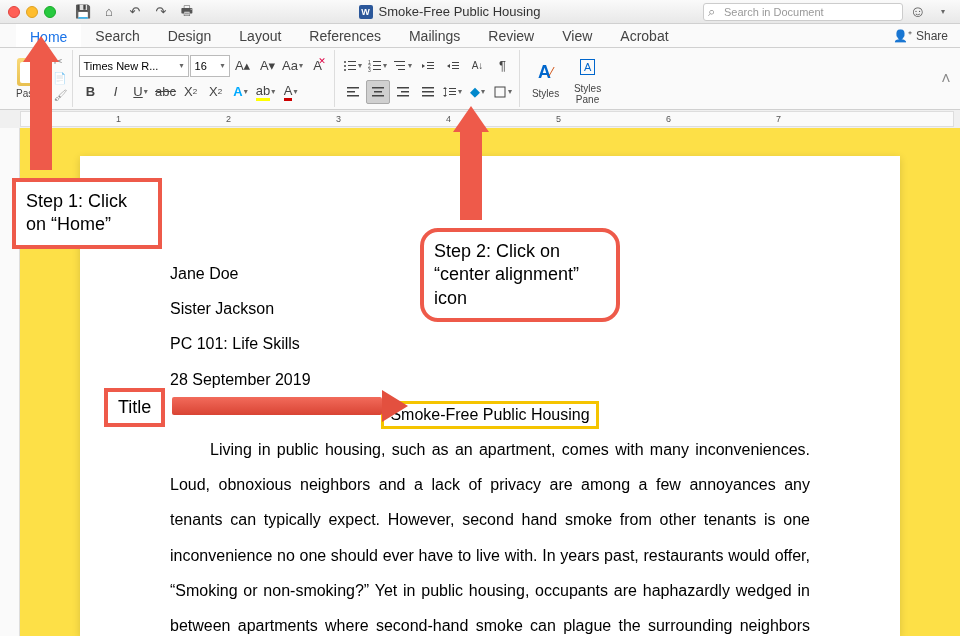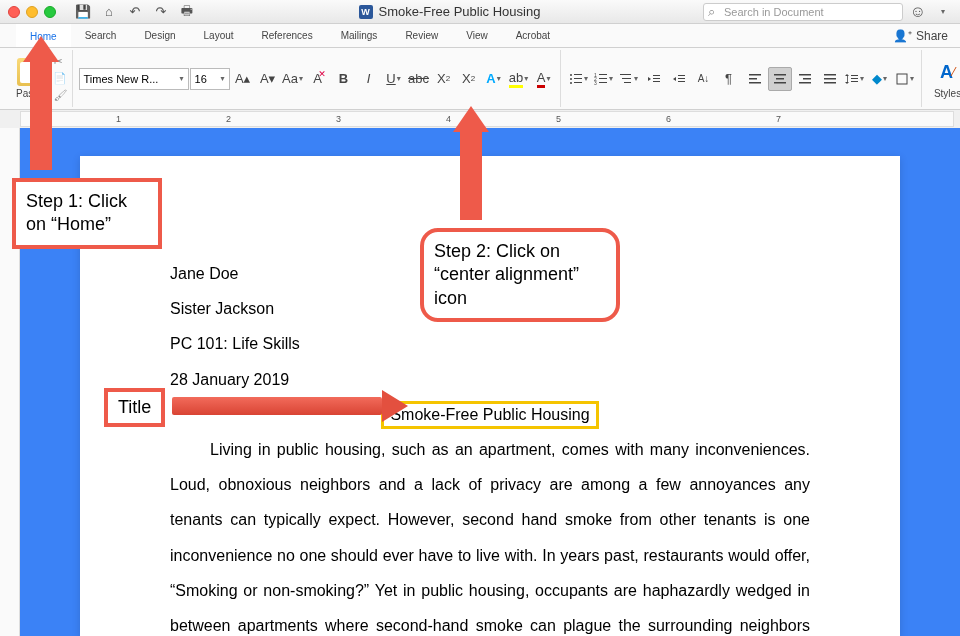--- a/index.html
+++ b/index.html
@@ -14,28 +14,28 @@
 .tb-icons { display:flex; gap:8px; margin-left:12px; }
 .tb-ic { width:18px; height:18px; display:flex; align-items:center; justify-content:center; color:#555; font-size:13px; }
 .tb-center { flex:1; display:flex; justify-content:center; align-items:center; gap:6px; font-size:13px; color:#333; }
 .word-icon { width:14px; height:14px; background:#2b579a; border-radius:2px; display:inline-flex; align-items:center; justify-content:center; color:#fff; font-size:9px; font-weight:bold; }
 .search-box { width:200px; height:18px; border:1px solid #ccc; border-radius:3px; background:#fff; font-size:11px; padding:0 6px 0 20px; color:#999; position:relative; display:flex; align-items:center; }
 .search-box::before { content:"⌕"; position:absolute; left:4px; color:#888; font-size:13px; }
 .smile-ic { width:18px; height:18px; display:flex; align-items:center; justify-content:center; color:#555; }
 
 
 .menubar { height:24px; background:#fafafa; display:flex; align-items:center; border-bottom:1px solid #d0d0d0; padding-left:16px; }
-.menu-tab { padding:0 14px; height:100%; display:flex; align-items:center; font-size:10px; color:#444; cursor:pointer; }
+.menu-tab { padding:0 14px; height:100%; display:flex; align-items:center; font-size:14px; color:#444; cursor:pointer; }
 .menu-tab.active { background:#fff; color:#1a73e8; border-top:2px solid transparent; position:relative; }
 .menu-spacer { flex:1; }
 .share-btn { padding:0 12px; font-size:12px; color:#444; display:flex; align-items:center; gap:4px; }
 
 
 .ribbon { height:62px; background:#fafafa; border-bottom:1px solid #d0d0d0; display:flex; align-items:center; padding:2px 6px; gap:2px; }
-.rgroup { display:flex; flex-direction:row; gap:2px; padding:0 4px; border-right:1px solid #ddd; height:100%; justify-content:center; }
+.rgroup { display:flex; flex-direction:column; gap:2px; padding:0 4px; border-right:1px solid #ddd; height:100%; justify-content:center; }
 .rgroup.single { flex-direction:row; align-items:center; }
 .rrow { display:flex; gap:1px; align-items:center; }
 .rbtn { min-width:24px; height:24px; display:flex; align-items:center; justify-content:center; font-size:13px; color:#444; border:1px solid transparent; cursor:pointer; background:transparent; border-radius:2px; }
 .rbtn.active { background:#d0d0d0; border-color:#aaa; }
 .rbtn svg { width:14px; height:14px; }
 .font-sel { width:110px; height:22px; border:1px solid #bbb; background:#fff; font-size:11px; padding:0 4px; display:flex; align-items:center; justify-content:space-between; }
 .size-sel { width:40px; height:22px; border:1px solid #bbb; background:#fff; font-size:11px; padding:0 4px; display:flex; align-items:center; justify-content:space-between; }
 .paste-btn { display:flex; flex-direction:column; align-items:center; gap:2px; padding:2px 6px; }
 .paste-ic { width:24px; height:28px; background:linear-gradient(#f9d978,#e8c050); border-radius:3px; position:relative; }
 .paste-ic::after { content:""; position:absolute; top:4px; left:3px; right:3px; bottom:3px; background:#fff; border-radius:2px; }
@@ -47,21 +47,21 @@
 .big-btn-lbl { font-size:10px; color:#444; text-align:center; line-height:1.1; }
 .ribbon-caret { width:16px; text-align:center; color:#888; cursor:pointer; margin-left:auto; }
 
 
 .ruler-row { height:18px; background:#f0f0f0; display:flex; align-items:center; position:relative; font-size:8px; color:#666; }
 .ruler-v { width:20px; background:#f0f0f0; }
 .ruler-h { flex:1; position:relative; background:#fafafa; border:1px solid #ddd; height:16px; margin-right:6px; }
 .ruler-h .tick { position:absolute; top:2px; font-size:9px; color:#555; }
 
 
-.doc-area { position:absolute; top:128px; left:0; right:0; bottom:0; background:#3b82f6; overflow:hidden; display:flex; }
+.doc-area { position:absolute; top:128px; left:0; right:0; bottom:0; background:#fde047; overflow:hidden; display:flex; }
 .vruler { width:20px; background:#fafafa; border-right:1px solid #ddd; }
 .page-wrap { flex:1; display:flex; justify-content:center; padding-top:28px; }
 .page { width:820px; background:#fff; box-shadow:0 2px 8px rgba(0,0,0,0.15); padding:100px 90px 20px 90px; font-family:"Times New Roman",serif; font-size:16px; color:#000; line-height:2.2; }
 .page p { margin:0; }
 .doc-title-line { text-align:center; }
 .doc-title-text { border:3px solid #f5c400; padding:0 6px; display:inline-block; line-height:1.4; }
 .body-para { text-align:justify; text-indent:40px; }
 
 
 .annot { position:absolute; background:#fff; border:4px solid #ee5a4a; padding:8px 10px; font-size:18px; color:#000; line-height:1.3; z-index:50; font-family:Arial,sans-serif; }
@@ -314,21 +314,21 @@
   </div>
 </div>
 
 <div class="doc-area">
   <div class="vruler"></div>
   <div class="page-wrap">
     <div class="page">
       <p>Jane Doe</p>
       <p>Sister Jackson</p>
       <p>PC 101: Life Skills</p>
-      <p>28 January 2019</p>
+      <p>28 September 2019</p>
       <p class="doc-title-line">
         <span class="doc-title-text">Smoke-Free Public Housing</span>
       </p>
       <p class="body-para">Living in public housing, such as an apartment, comes with many inconveniences. Loud, obnoxious neighbors and a lack of privacy are among a few annoyances any tenants can typically expect. However, second hand smoke from other tenants is one inconvenience no one should ever have to live with. In years past, restaurants would offer, “Smoking or non-smoking?” Yet in public housing, occupants are haphazardly wedged in between apartments where second-hand smoke can plague the surrounding neighbors and even put their health at risk. Ergo, the</p>
     </div>
   </div>
 </div>
 
 <div class="arrow-up" style="top:60px; left:30px;">
   <div class="head"></div>

